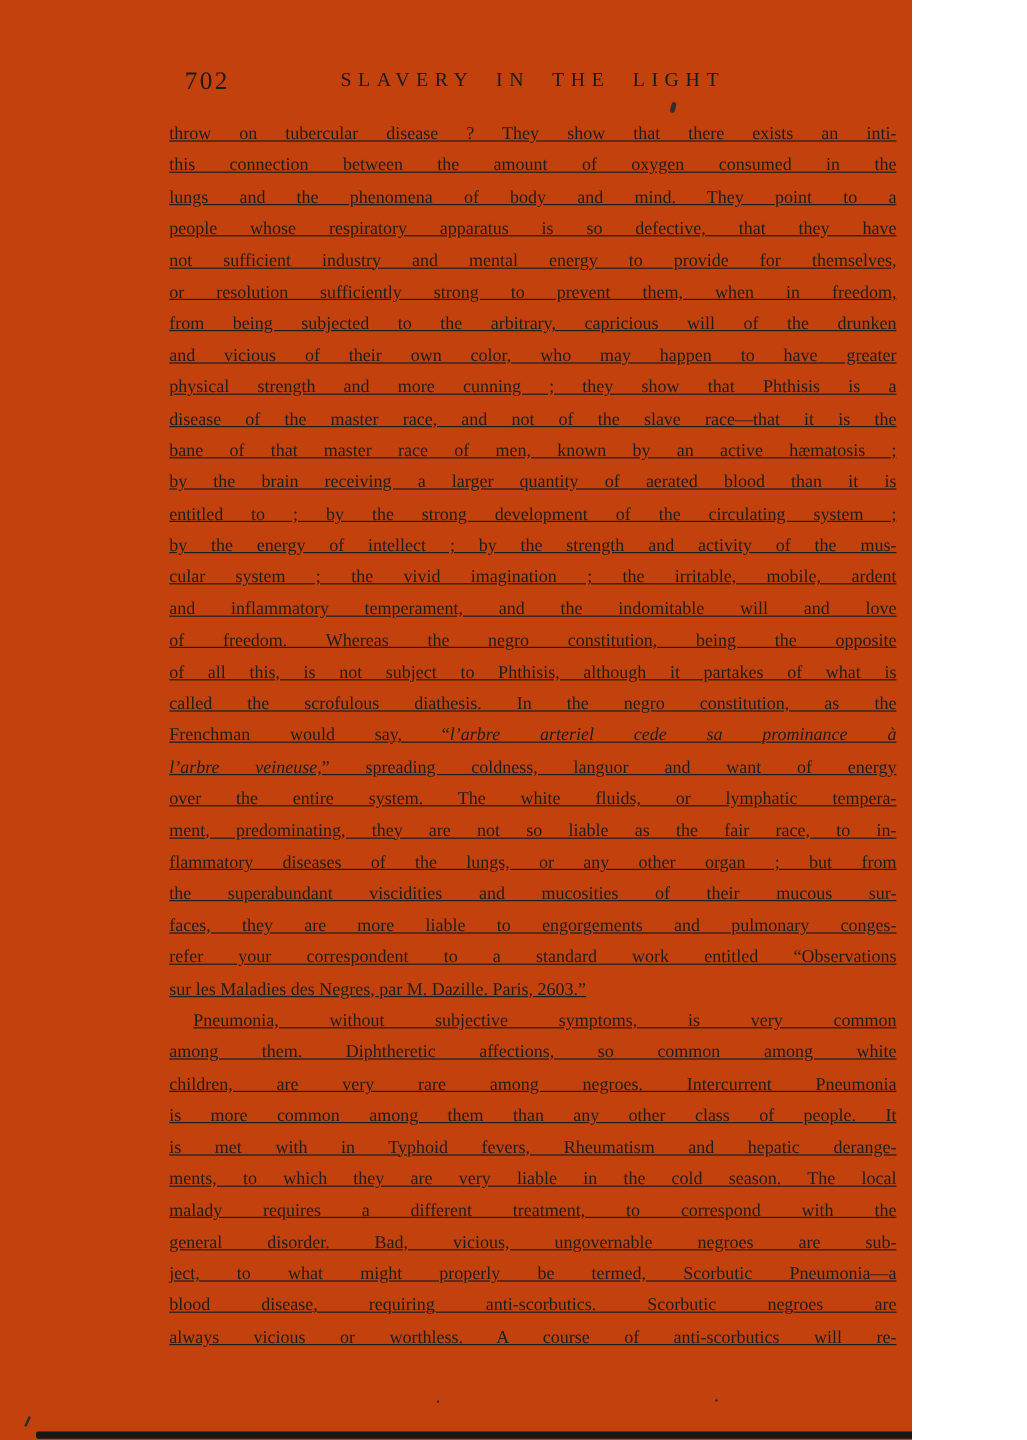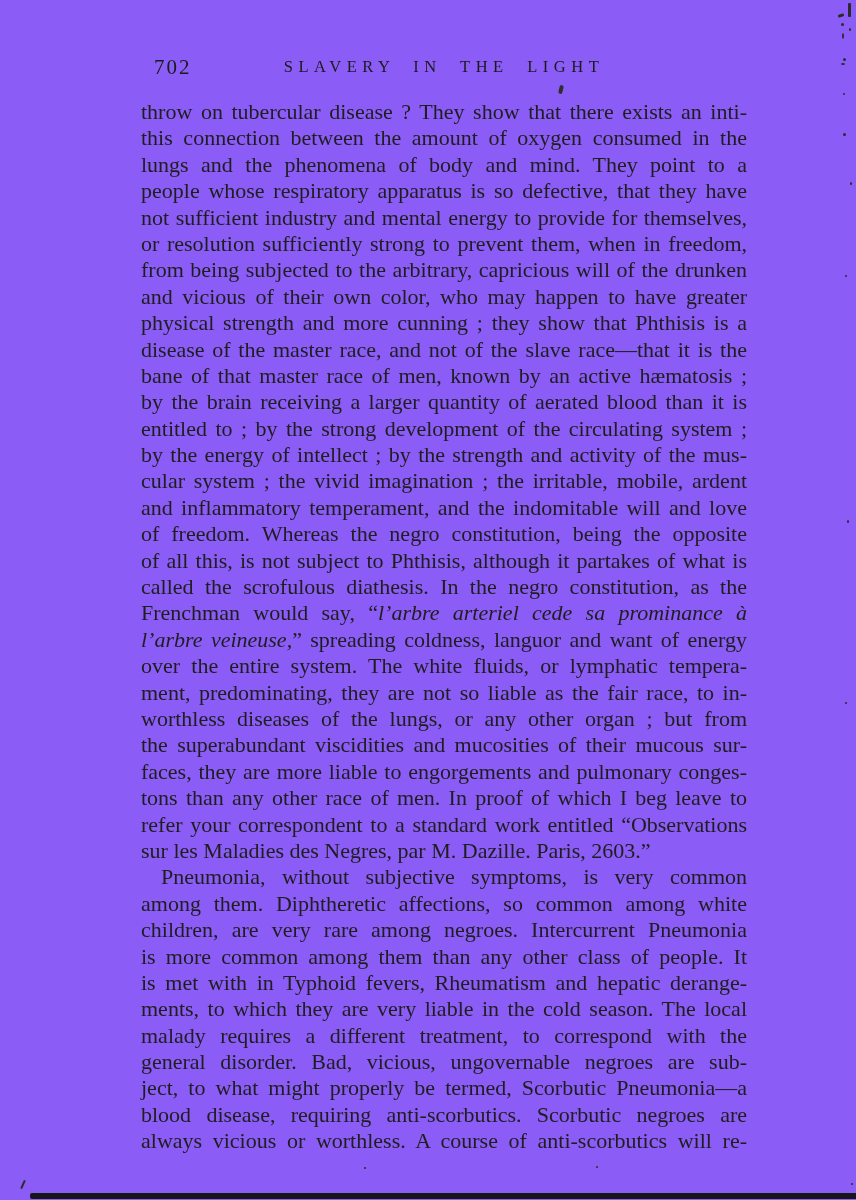--- a/index.html
+++ b/index.html
@@ -2,23 +2,23 @@
 <html><head>
 <meta charset="utf-8">
 <style>
   html, body {
     margin: 0;
     padding: 0;
     background: #ffffff;
   }
   .page {
     position: relative;
-    width: 856px;
+    width: 760px;
     height: 1200px;
-    background: #8b5cf6;
+    background: #c2410c;
     overflow: hidden;
     font-family: "Liberation Serif", "DejaVu Serif", serif;
     color: #1d1d1d;
   }
   .pagenum {
     position: absolute;
     left: 154px;
     top: 55px;
     font-size: 21px;
     letter-spacing: 2px;
@@ -34,23 +34,24 @@
     font-weight: normal;
     letter-spacing: 5.5px;
     word-spacing: 9px;
     color: #1b1b1b;
   }
   .textblock {
     position: absolute;
     left: 141px;
     top: 99px;
     width: 606px;
-    font-size: 22px;
+    font-size: 15px;
     line-height: 26.4px;
     color: #1e1e1e;
+    text-decoration: underline;
   }
   .paragraph { margin: 0; padding: 0; }
   .line {
     text-align: justify;
     text-align-last: justify;
     text-justify: inter-word;
     height: 26.4px;
     white-space: nowrap;
   }
   .line.no-stretch { text-align-last: left; }
@@ -119,24 +120,23 @@
         <div class="line">by the energy of intellect ; by the strength and activity of the mus-</div>
         <div class="line">cular system ; the vivid imagination ; the irritable, mobile, ardent</div>
         <div class="line">and inflammatory temperament, and the indomitable will and love</div>
         <div class="line">of freedom. Whereas the negro constitution, being the opposite</div>
         <div class="line">of all this, is not subject to Phthisis, although it partakes of what is</div>
         <div class="line">called the scrofulous diathesis. In the negro constitution, as the</div>
         <div class="line"><span>Frenchman would say, “</span><span class="it">l’arbre arteriel cede sa prominance à</span></div>
         <div class="line"><span class="it">l’arbre veineuse,</span><span>” spreading coldness, languor and want of energy</span></div>
         <div class="line">over the entire system. The white fluids, or lymphatic tempera-</div>
         <div class="line">ment, predominating, they are not so liable as the fair race, to in-</div>
-        <div class="line">worthless diseases of the lungs, or any other organ ; but from</div>
+        <div class="line">flammatory diseases of the lungs, or any other organ ; but from</div>
         <div class="line">the superabundant viscidities and mucosities of their mucous sur-</div>
         <div class="line">faces, they are more liable to engorgements and pulmonary conges-</div>
-        <div class="line">tons than any other race of men. In proof of which I beg leave to</div>
         <div class="line">refer your correspondent to a standard work entitled “Observations</div>
         <div class="line no-stretch">sur les Maladies des Negres, par M. Dazille. Paris, 2603.”</div>
       </div>
       <div class="paragraph">
         <div class="line indent">Pneumonia, without subjective symptoms, is very common</div>
         <div class="line">among them. Diphtheretic affections, so common among white</div>
         <div class="line">children, are very rare among negroes. Intercurrent Pneumonia</div>
         <div class="line">is more common among them than any other class of people. It</div>
         <div class="line">is met with in Typhoid fevers, Rheumatism and hepatic derange-</div>
         <div class="line">ments, to which they are very liable in the cold season. The local</div>

